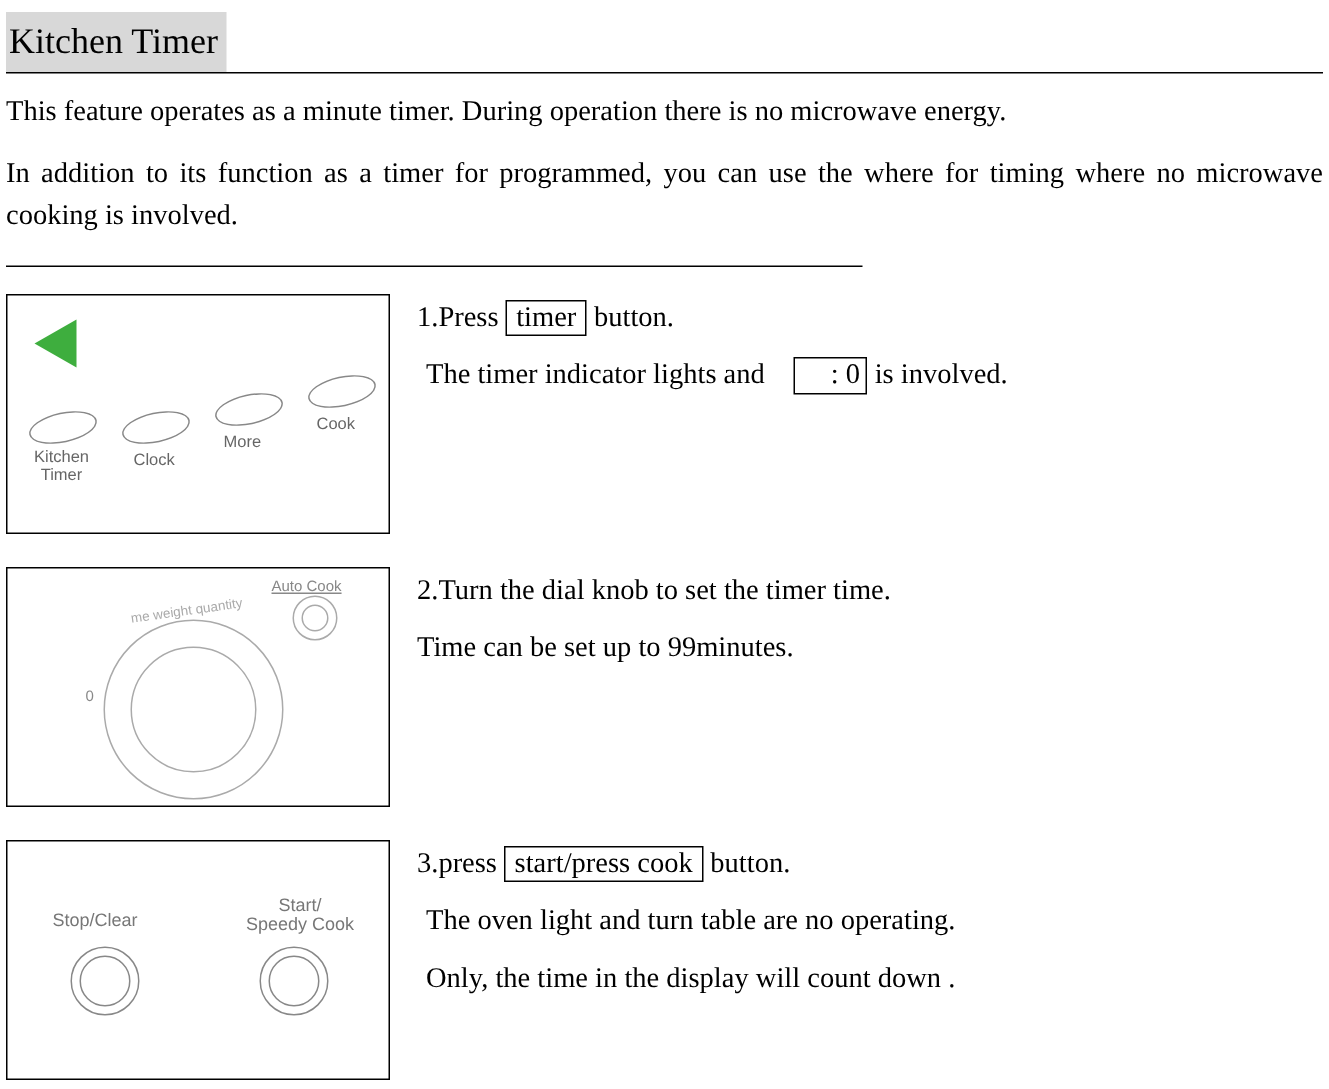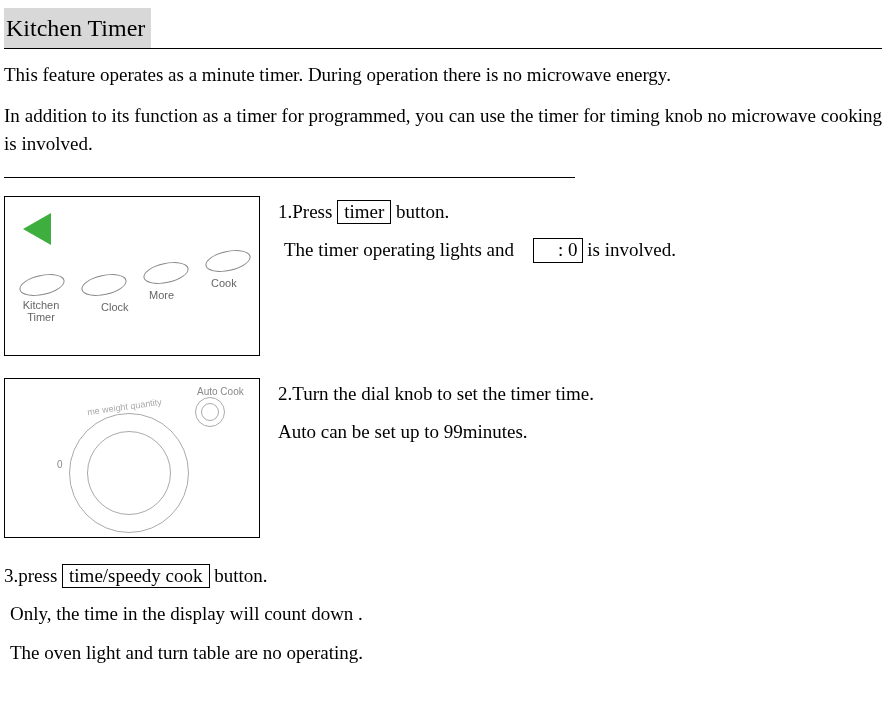--- a/index.html
+++ b/index.html
@@ -180,69 +180,80 @@
   </style>
 </head>
 <body>
 
 <div class="title-bar">
   <span class="title">Kitchen Timer</span>
 </div>
 
 <div class="intro">
   <p>This feature operates as a minute timer. During operation there is no microwave energy.</p>
-  <p class="justified">In addition to its function as a timer for programmed, you can use the timer for timing knob no microwave cooking is involved.</p>
+  <p class="justified">In addition to its function as a timer for programmed, you can use the where for timing where no microwave cooking is involved.</p>
 </div>
 
 <div class="divider"></div>
 
 <div class="steps">
 
   <div class="step">
     <div class="figure">
       <div class="fig1-triangle"></div>
       <div class="fig1-button" style="left:14px; top:78px;"></div>
       <div class="fig1-button" style="left:76px; top:78px;"></div>
       <div class="fig1-button" style="left:138px; top:66px;"></div>
       <div class="fig1-button" style="left:200px; top:54px;"></div>
       <div class="fig1-label" style="left:10px; top:102px; width:52px; white-space:pre-line;">Kitchen
 Timer</div>
-      <div class="fig1-label" style="left:96px; top:104px;text-align:center;">Clock</div>
+      <div class="fig1-label" style="left:84px; top:104px;text-align:center;">Clock</div>
       <div class="fig1-label" style="left:144px; top:92px;">More</div>
       <div class="fig1-label" style="left:206px; top:80px;">Cook</div>
     </div>
     <div class="step-text">
       <p>
         <span>1.Press </span><span class="inline-box">timer</span><span> button.</span>
       </p>
       <p style="padding-left:6px;">
-        <span>The timer operating lights and </span>&nbsp;&nbsp;&nbsp;<span class="display-box">: 0</span><span> is involved.</span>
+        <span>The timer indicator lights and </span>&nbsp;&nbsp;&nbsp;<span class="display-box">: 0</span><span> is involved.</span>
       </p>
     </div>
   </div>
 
   <div class="step">
     <div class="figure">
       <div class="fig2-dial"></div>
       <div class="fig2-dial-inner"></div>
       <div class="fig2-small"></div>
       <div class="fig2-small-inner"></div>
-      <div class="fig2-label" style="left:192px; top:5px;">Auto Cook</div>
+      <div class="fig2-label" style="left:176px; top:5px;text-decoration:underline;">Auto Cook</div>
       <div class="fig2-arc-label" style="left:82px; top:22px;">me weight quantity</div>
       <div class="fig2-label" style="left:52px; top:78px;">0</div>
     </div>
     <div class="step-text">
       <p>2.Turn the dial knob to set the timer time.</p>
-      <p>Auto can be set up to 99minutes.</p>
+      <p>Time can be set up to 99minutes.</p>
     </div>
   </div>
 
   <div class="step">
+    <div class="figure">
+      <div class="fig3-button" style="left:42px; top:70px;">
+        <div class="fig3-button-inner"></div>
+      </div>
+      <div class="fig3-button" style="left:168px; top:70px;">
+        <div class="fig3-button-inner"></div>
+      </div>
+      <div class="fig3-label" style="left:30px; top:46px;">Stop/Clear</div>
+      <div class="fig3-label" style="left:150px; top:36px; width:90px; white-space:pre-line;">Start/
+Speedy Cook</div>
+    </div>
     <div class="step-text">
       <p>
-        <span>3.press </span><span class="inline-box">time/speedy cook</span><span> button.</span>
+        <span>3.press </span><span class="inline-box">start/press cook</span><span> button.</span>
       </p>
+      <p style="padding-left:6px;">The oven light and turn table are no operating.</p>
       <p style="padding-left:6px;">Only, the time in the display will count down .</p>
-      <p style="padding-left:6px;">The oven light and turn table are no operating.</p>
     </div>
   </div>
 
 </div>
 
 </body></html>

